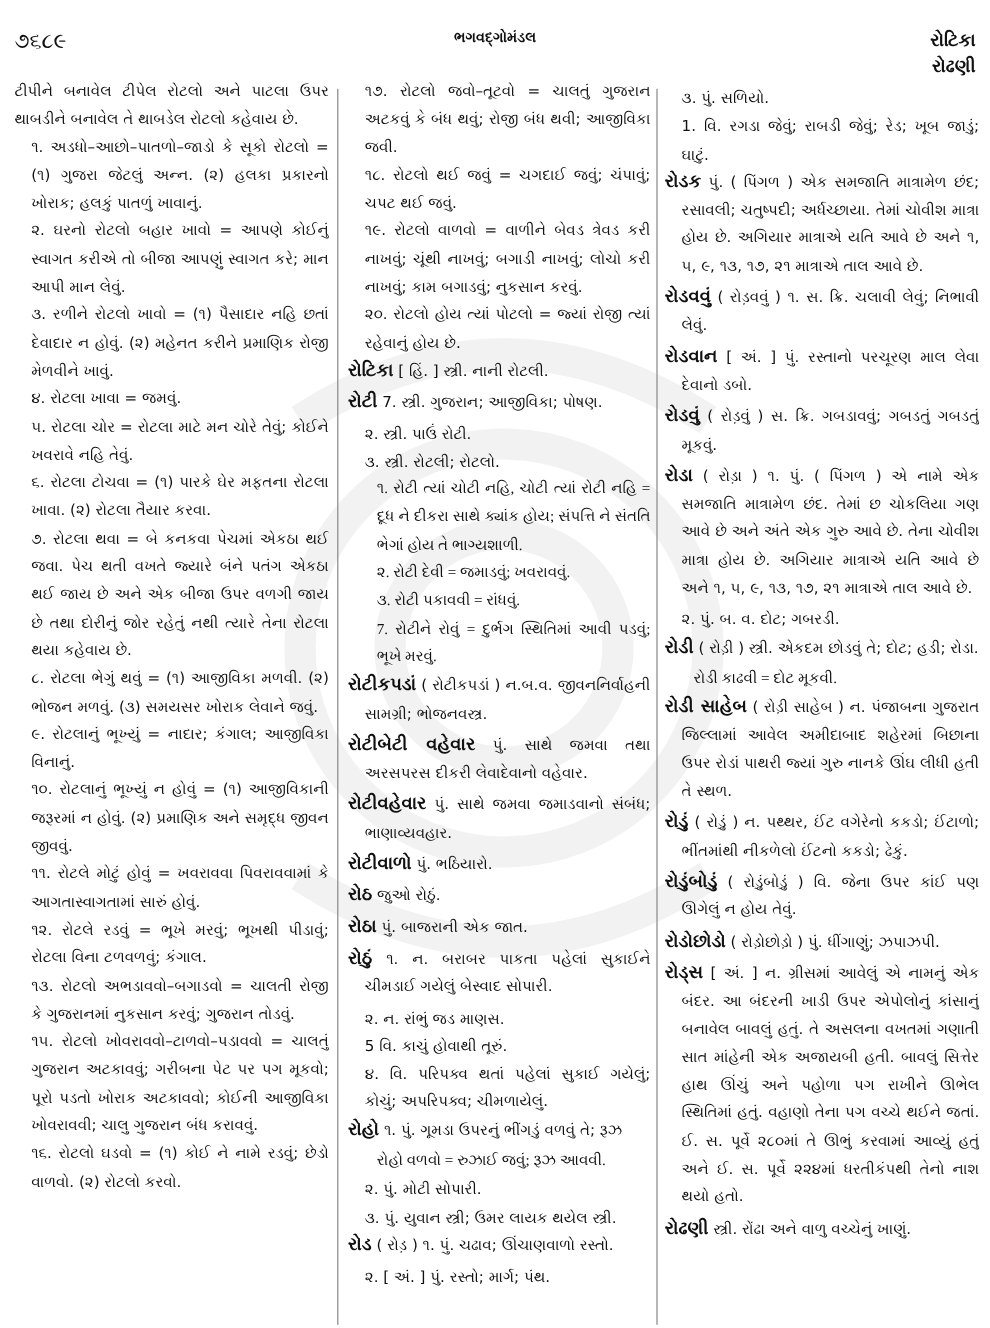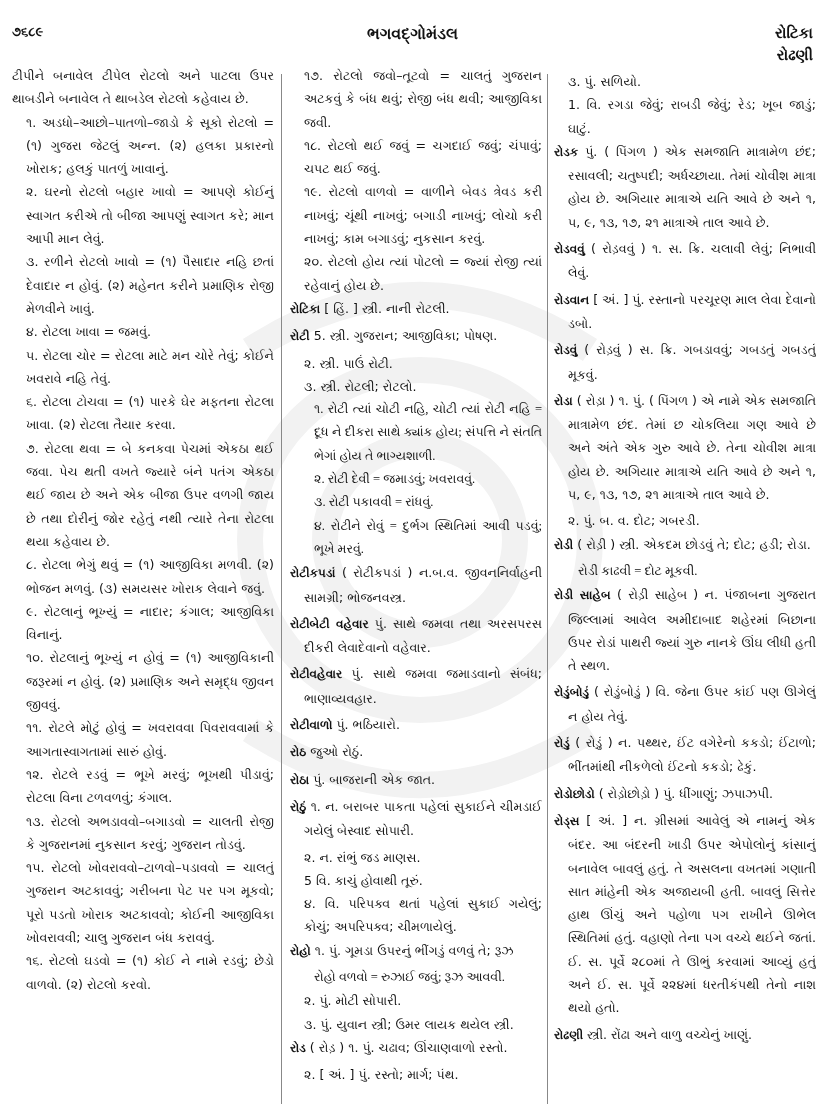--- a/index.html
+++ b/index.html
@@ -7,38 +7,38 @@
     width: 825px; height: 1107px; overflow: hidden; position: relative;
     font-family: "DejaVu Sans", sans-serif; color: #111;
   }
   .watermark {
     position: absolute; left: 210px; top: 230px; width: 420px; height: 620px;
     pointer-events: none; z-index: 0;
   }
   .header {
     position: absolute; top: 0; left: 0; width: 825px; height: 56px; z-index: 1;
   }
-  .page-num { position: absolute; left: 12px; top: 24px; font-size: 13px; font-weight: bold; }
-  .running-title { position: absolute; left: 0; width: 825px; text-align: center; top: 24px; font-size: 16px; font-weight: bold; }
+  .page-num { position: absolute; left: 12px; top: 24px; font-size: 18px; font-weight: normal; }
+  .running-title { position: absolute; left: 0; width: 825px; text-align: center; top: 24px; font-size: 12px; font-weight: bold; }
   .guide-words { position: absolute; right: 12px; top: 22px; text-align: right; font-size: 15px; font-weight: bold; line-height: 22px; }
 
   .columns { position: absolute; top: 64px; left: 0; width: 805px; height: 1040px; z-index: 1; }
   .col {
     position: absolute; top: 0; height: 1040px; overflow: hidden;
     font-size: 12.6px; line-height: 23.3px; text-align: justify;
   }
   .col1 { left: 12px; width: 262px; }
   .col2 { left: 290px; width: 252px; top: 0; }
   .col3 { left: 554px; width: 262px; top: 6px; }
   .rule { position: absolute; top: 10px; width: 1px; background: #888; height: 1030px; }
   .rule1 { left: 281px; }
   .rule2 { left: 547px; }
 
   .entry { margin: 0 0 3px 0; }
-  .entry .hw { font-weight: bold; font-size: 12px; }
+  .entry .hw { font-weight: bold; font-size: 15px; }
   .sub { padding-left: 14px; text-indent: 0; }
   .cont { padding-left: 0; }
   .hang { padding-left: 14px; text-indent: -14px; }
   .deep { padding-left: 24px; font-family: Liberation Serif, serif; }
   p { margin: 0; }
 </style>
 </head>
 <body>
 
 <svg class="watermark" viewBox="0 0 420 620">
@@ -79,27 +79,27 @@
       <p class="sub">૧૩. રોટલો અભડાવવો–બગાડવો = ચાલતી રોજી કે ગુજરાનમાં નુકસાન કરવું; ગુજરાન તોડવું.</p>
       <p class="sub">૧૫. રોટલો ખોવરાવવો–ટાળવો–પડાવવો = ચાલતું ગુજરાન અટકાવવું; ગરીબના પેટ પર પગ મૂકવો; પૂરો પડતો ખોરાક અટકાવવો; કોઈની આજીવિકા ખોવરાવવી; ચાલુ ગુજરાન બંધ કરાવવું.</p>
       <p class="sub">૧૬. રોટલો ઘડવો = (૧) કોઈ ને નામે રડવું; છેડો વાળવો. (૨) રોટલો કરવો.</p>
     </div>
   <div class="col col2">
       <p class="sub">૧૭. રોટલો જવો–તૂટવો = ચાલતું ગુજરાન અટકવું કે બંધ થવું; રોજી બંધ થવી; આજીવિકા જવી.</p>
       <p class="sub">૧૮. રોટલો થઈ જવું = ચગદાઈ જવું; ચંપાવું; ચપટ થઈ જવું.</p>
       <p class="sub">૧૯. રોટલો વાળવો = વાળીને બેવડ ત્રેવડ કરી નાખવું; ચૂંથી નાખવું; બગાડી નાખવું; લોચો કરી નાખવું; કામ બગાડવું; નુકસાન કરવું.</p>
       <p class="sub">૨૦. રોટલો હોય ત્યાં પોટલો = જ્યાં રોજી ત્યાં રહેવાનું હોય છે.</p>
       <p class="entry hang"><span class="hw">રોટિકા</span><span> [ હિં. ] સ્ત્રી. નાની રોટલી.</span></p>
-      <p class="entry hang"><span class="hw">રોટી</span><span> 5. સ્ત્રી. ગુજરાન; આજીવિકા; પોષણ.</span></p>
+      <p class="entry hang"><span class="hw">રોટી</span><span> 7. સ્ત્રી. ગુજરાન; આજીવિકા; પોષણ.</span></p>
       <p class="sub">૨. સ્ત્રી. પાઉં રોટી.</p>
       <p class="sub">૩. સ્ત્રી. રોટલી; રોટલો.</p>
       <p class="deep">૧. રોટી ત્યાં ચોટી નહિ, ચોટી ત્યાં રોટી નહિ = દૂધ ને દીકરા સાથે ક્યાંક હોય; સંપત્તિ ને સંતતિ ભેગાં હોય તે ભાગ્યશાળી.</p>
       <p class="deep">૨. રોટી દેવી = જમાડવું; ખવરાવવું.</p>
       <p class="deep">૩. રોટી પકાવવી = રાંધવું.</p>
-      <p class="deep">૪. રોટીને રોવું = દુર્ભગ સ્થિતિમાં આવી પડવું; ભૂખે મરવું.</p>
+      <p class="deep">7. રોટીને રોવું = દુર્ભગ સ્થિતિમાં આવી પડવું; ભૂખે મરવું.</p>
       <p class="entry hang"><span class="hw">રોટીકપડાં</span><span> ( રોટીકપડાં ) ન.બ.વ. જીવનનિર્વાહની સામગ્રી; ભોજનવસ્ત્ર.</span></p>
       <p class="entry hang"><span class="hw">રોટીબેટી વહેવાર</span><span> પું. સાથે જમવા તથા અરસપરસ દીકરી લેવાદેવાનો વહેવાર.</span></p>
       <p class="entry hang"><span class="hw">રોટીવહેવાર</span><span> પું. સાથે જમવા જમાડવાનો સંબંધ; ભાણાવ્યવહાર.</span></p>
       <p class="entry hang"><span class="hw">રોટીવાળો</span><span> પું. ભઠિયારો.</span></p>
       <p class="entry hang"><span class="hw">રોઠ</span><span> જુઓ રોઠું.</span></p>
       <p class="entry hang"><span class="hw">રોઠા</span><span> પું. બાજરાની એક જાત.</span></p>
       <p class="entry hang"><span class="hw">રોઠું</span><span> ૧. ન. બરાબર પાકતા પહેલાં સુકાઈને ચીમડાઈ ગયેલું બેસ્વાદ સોપારી.</span></p>
       <p class="sub">૨. ન. રાંભું જડ માણસ.</p>
       <p class="sub">5 વિ. કાચું હોવાથી તૂરું.</p>
       <p class="sub">૪. વિ. પરિપક્વ થતાં પહેલાં સુકાઈ ગયેલું; કોચું; અપરિપક્વ; ચીમળાયેલું.</p>
@@ -115,19 +115,19 @@
       <p class="sub">1. વિ. રગડા જેવું; રાબડી જેવું; રેડ; ખૂબ જાડું; ઘાટું.</p>
       <p class="entry hang"><span class="hw">રોડક</span><span> પું. ( પિંગળ ) એક સમજાતિ માત્રામેળ છંદ; રસાવલી; ચતુષ્પદી; અર્ધચ્છાયા. તેમાં ચોવીશ માત્રા હોય છે. અગિયાર માત્રાએ યતિ આવે છે અને ૧, ૫, ૯, ૧૩, ૧૭, ૨૧ માત્રાએ તાલ આવે છે.</span></p>
       <p class="entry hang"><span class="hw">રોડવવું</span><span> ( રોડ઼વવું ) ૧. સ. ક્રિ. ચલાવી લેવું; નિભાવી લેવું.</span></p>
       <p class="entry hang"><span class="hw">રોડવાન</span><span> [ અં. ] પું. રસ્તાનો પરચૂરણ માલ લેવા દેવાનો ડબો.</span></p>
       <p class="entry hang"><span class="hw">રોડવું</span><span> ( રોડ઼વું ) સ. ક્રિ. ગબડાવવું; ગબડતું ગબડતું મૂકવું.</span></p>
       <p class="entry hang"><span class="hw">રોડા</span><span> ( રોડ઼ા ) ૧. પું. ( પિંગળ ) એ નામે એક સમજાતિ માત્રામેળ છંદ. તેમાં છ ચોકલિયા ગણ આવે છે અને અંતે એક ગુરુ આવે છે. તેના ચોવીશ માત્રા હોય છે. અગિયાર માત્રાએ યતિ આવે છે અને ૧, ૫, ૯, ૧૩, ૧૭, ૨૧ માત્રાએ તાલ આવે છે.</span></p>
       <p class="sub">૨. પું. બ. વ. દોટ; ગબરડી.</p>
       <p class="entry hang"><span class="hw">રોડી</span><span> ( રોડ઼ી ) સ્ત્રી. એકદમ છોડવું તે; દોટ; હડી; રોડા.</span></p>
       <p class="deep">રોડી કાઢવી = દોટ મૂકવી.</p>
       <p class="entry hang"><span class="hw">રોડી સાહેબ</span><span> ( રોડ઼ી સાહેબ ) ન. પંજાબના ગુજરાત જિલ્લામાં આવેલ અમીદાબાદ શહેરમાં બિછાના ઉપર રોડાં પાથરી જ્યાં ગુરુ નાનકે ઊંઘ લીધી હતી તે સ્થળ.</span></p>
+      <p class="entry hang"><span class="hw">રોડું</span><span> ( રોડ઼ું ) ન. પથ્થર, ઈંટ વગેરેનો કકડો; ઈંટાળો; ભીંતમાંથી નીકળેલો ઈંટનો કકડો; ઢેકું.</span></p>
       <p class="entry hang"><span class="hw">રોડુંબોડું</span><span> ( રોડ઼ુંબોડ઼ું ) વિ. જેના ઉપર કાંઈ પણ ઊગેલું ન હોય તેવું.</span></p>
-      <p class="entry hang"><span class="hw">રોડું</span><span> ( રોડ઼ું ) ન. પથ્થર, ઈંટ વગેરેનો કકડો; ઈંટાળો; ભીંતમાંથી નીકળેલો ઈંટનો કકડો; ઢેકું.</span></p>
       <p class="entry hang"><span class="hw">રોડોછોડો</span><span> ( રોડ઼ોછોડ઼ો ) પું. ધીંગાણું; ઝપાઝપી.</span></p>
       <p class="entry hang"><span class="hw">રોડ્સ</span><span> [ અં. ] ન. ગ્રીસમાં આવેલું એ નામનું એક બંદર. આ બંદરની ખાડી ઉપર એપોલોનું કાંસાનું બનાવેલ બાવલું હતું. તે અસલના વખતમાં ગણાતી સાત માંહેની એક અજાયબી હતી. બાવલું સિત્તેર હાથ ઊંચું અને પહોળા પગ રાખીને ઊભેલ સ્થિતિમાં હતું. વહાણો તેના પગ વચ્ચે થઈને જતાં. ઈ. સ. પૂર્વે ૨૮૦માં તે ઊભું કરવામાં આવ્યું હતું અને ઈ. સ. પૂર્વે ૨૨૪માં ધરતીકંપથી તેનો નાશ થયો હતો.</span></p>
       <p class="entry hang"><span class="hw">રોઢણી</span><span> સ્ત્રી. રોંઢા અને વાળુ વચ્ચેનું ખાણું.</span></p>
     </div>
 </div>
 
 </body></html>

